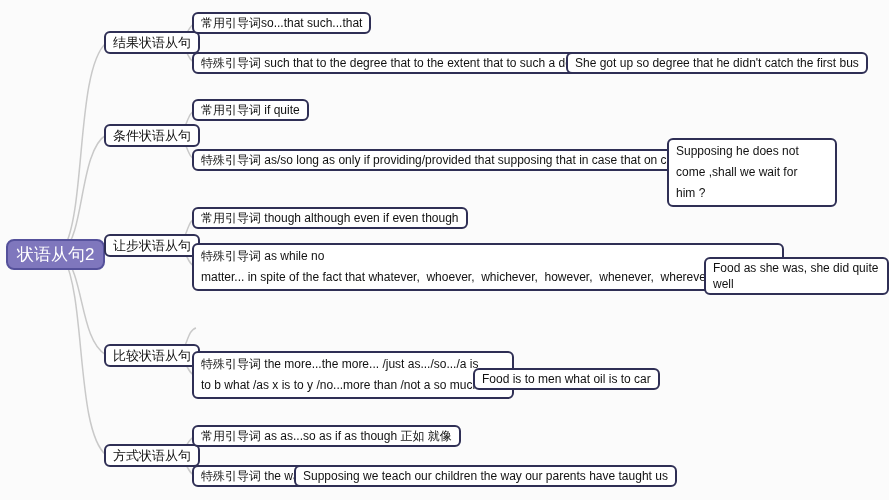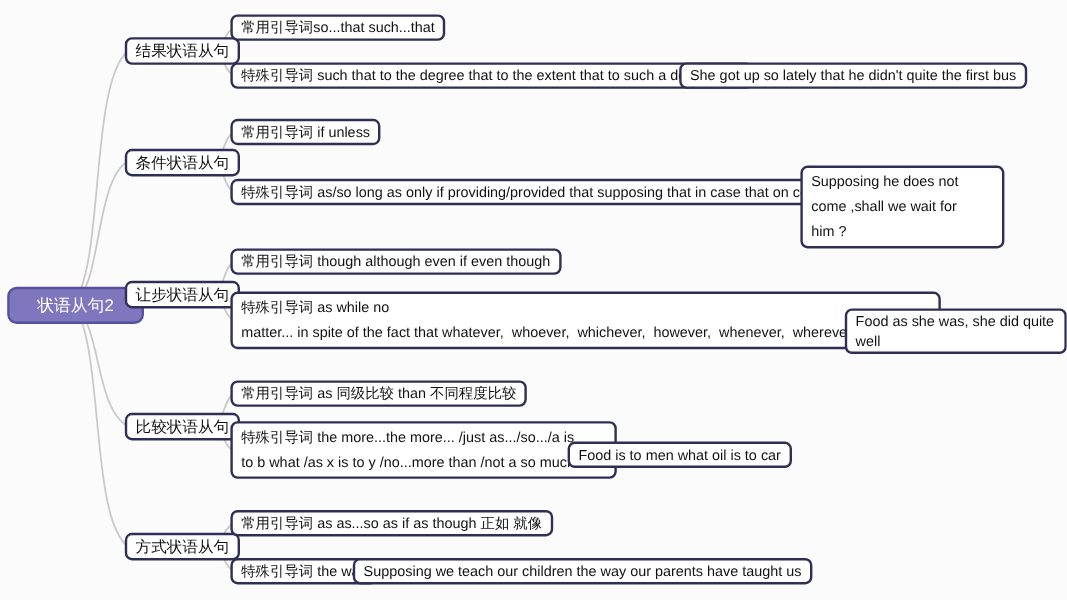--- a/index.html
+++ b/index.html
@@ -22,22 +22,22 @@
     white-space:pre-wrap;
     box-sizing:border-box;
   }
   .branch{font-size:13px;line-height:17px;}
   .two-line{line-height:21px;}
   .root-node{
     background:#7f77bd;
     border-color:#55519b;
     color:#ffffff;
     border-radius:8px;
-    padding:5px 23px;
-    font-size:14px;line-height:17px;
+    padding:5px 9px;
+    font-size:17px;line-height:17px;
   }
 </style>
 </head>
 <body>
 
 <div id="canvas">
 
   <svg id="edges" width="889" height="500">
     <g fill="none" stroke="#c9c9c9" stroke-width="1.5">
 
@@ -68,36 +68,35 @@
       <path d="M450,377 L485,379"></path>
       <path d="M275,476 L305,476"></path>
     </g>
   </svg>
 
   <div class="node root-node" style="left:6px;top:239px">状语从句2</div>
 
   <div class="node branch" style="left:104px;top:31px">结果状语从句</div>
   <div class="node" style="left:192px;top:12px">常用引导词so...that such...that</div>
   <div class="node" style="left:192px;top:52px">特殊引导词 such that to the degree that to the extent that to such a degree that</div>
-  <div class="node" style="left:566px;top:52px">She got up so lately that he didn't quite the first bus</div>
+  <div class="node" style="left:566px;top:52px">She got up so degree that he didn't catch the first bus</div>
 
   <div class="node branch" style="left:104px;top:124px">条件状语从句</div>
-  <div class="node" style="left:192px;top:99px">常用引导词 if unless</div>
+  <div class="node" style="left:192px;top:99px">常用引导词 if quite</div>
   <div class="node" style="left:192px;top:149px">特殊引导词 as/so long as only if providing/provided that supposing that in case that on condition that</div>
   <div class="node two-line" style="left:667px;top:138px;width:170px">Supposing he does not come ,shall we wait for
 him ?</div>
 
   <div class="node" style="left:192px;top:207px">常用引导词 though although even if even though</div>
   <div class="node branch" style="left:104px;top:234px">让步状语从句</div>
   <div class="node two-line" style="left:192px;top:243px">特殊引导词 as while no
 matter... in spite of the fact that whatever,  whoever,  whichever,  however,  whenever,  wherever,  whomever</div>
   <div class="node" style="left:704px;top:257px">Food as she was, she did quite well</div>
 
   <div class="node branch" style="left:104px;top:344px">比较状语从句</div>
-  <div class="node" style="left:192px;top:317px">常用引导词 as 同级比较 than 不同程度比较</div>
   <div class="node two-line" style="left:192px;top:351px">特殊引导词 the more...the more... /just as.../so.../a is
 to b what /as x is to y /no...more than /not a so much as b</div>
   <div class="node" style="left:473px;top:368px">Food is to men what oil is to car</div>
 
   <div class="node branch" style="left:104px;top:444px">方式状语从句</div>
   <div class="node" style="left:192px;top:425px">常用引导词 as as...so as if as though 正如 就像</div>
   <div class="node" style="left:192px;top:465px">特殊引导词 the way</div>
   <div class="node" style="left:294px;top:465px">Supposing we teach our children the way our parents have taught us</div>
 
 </div>

